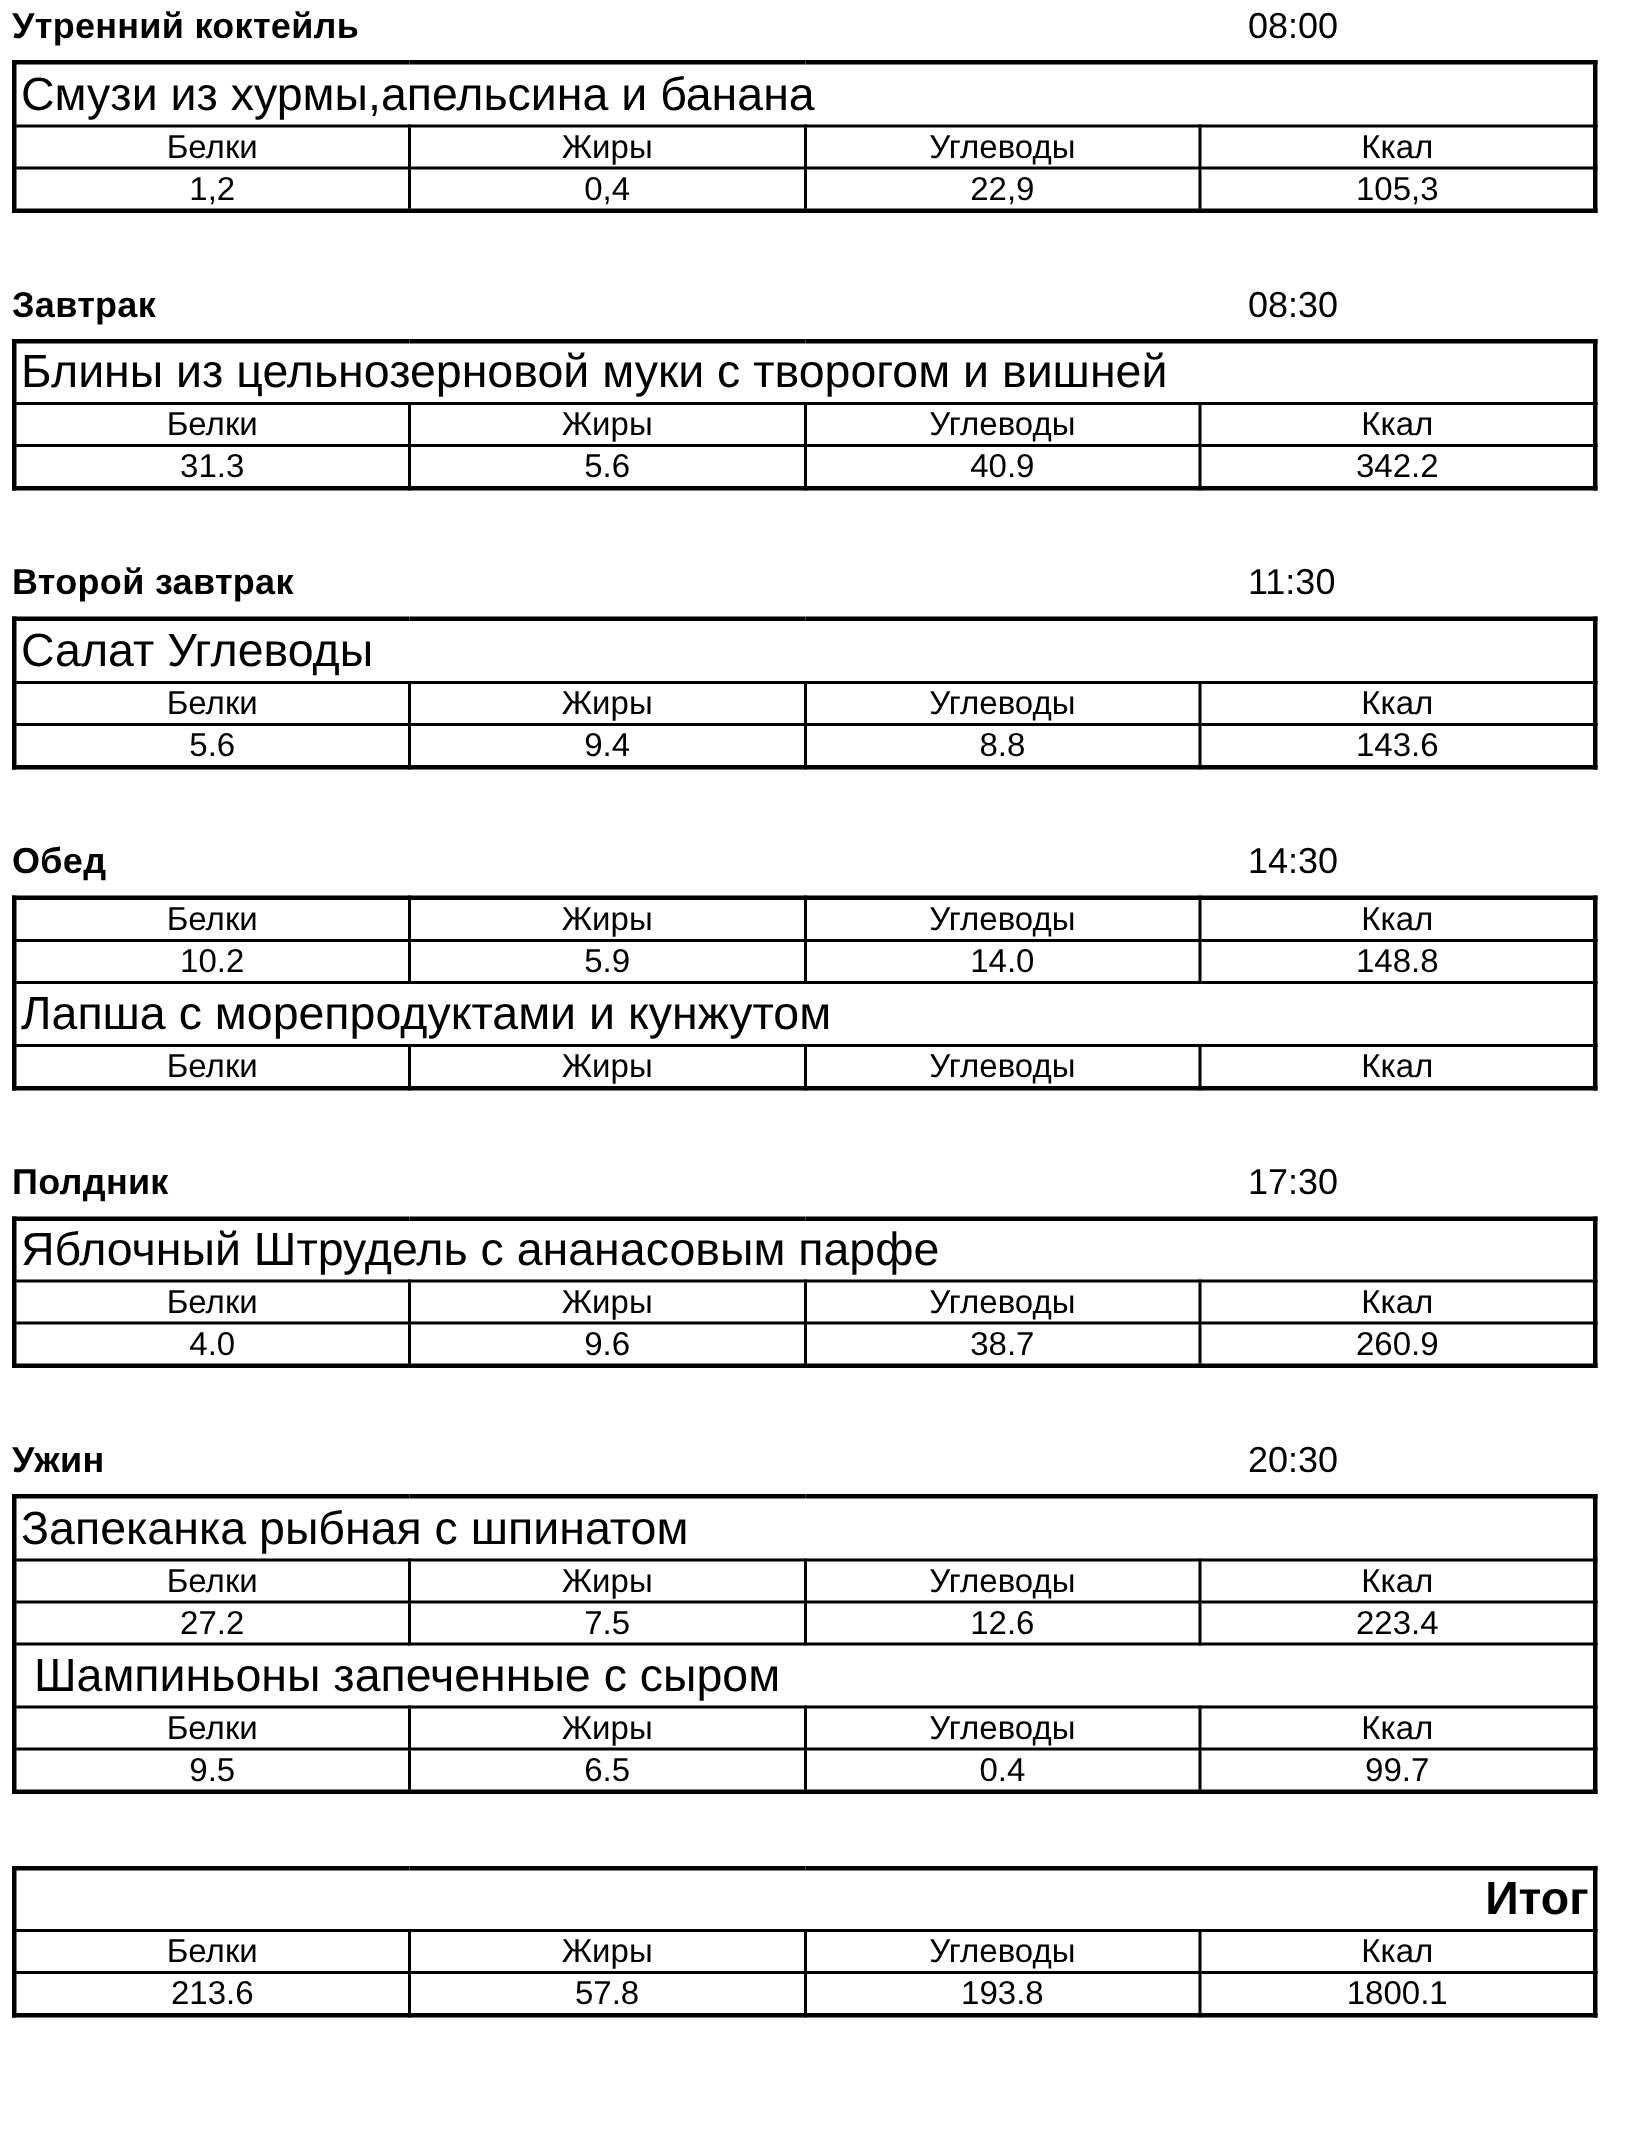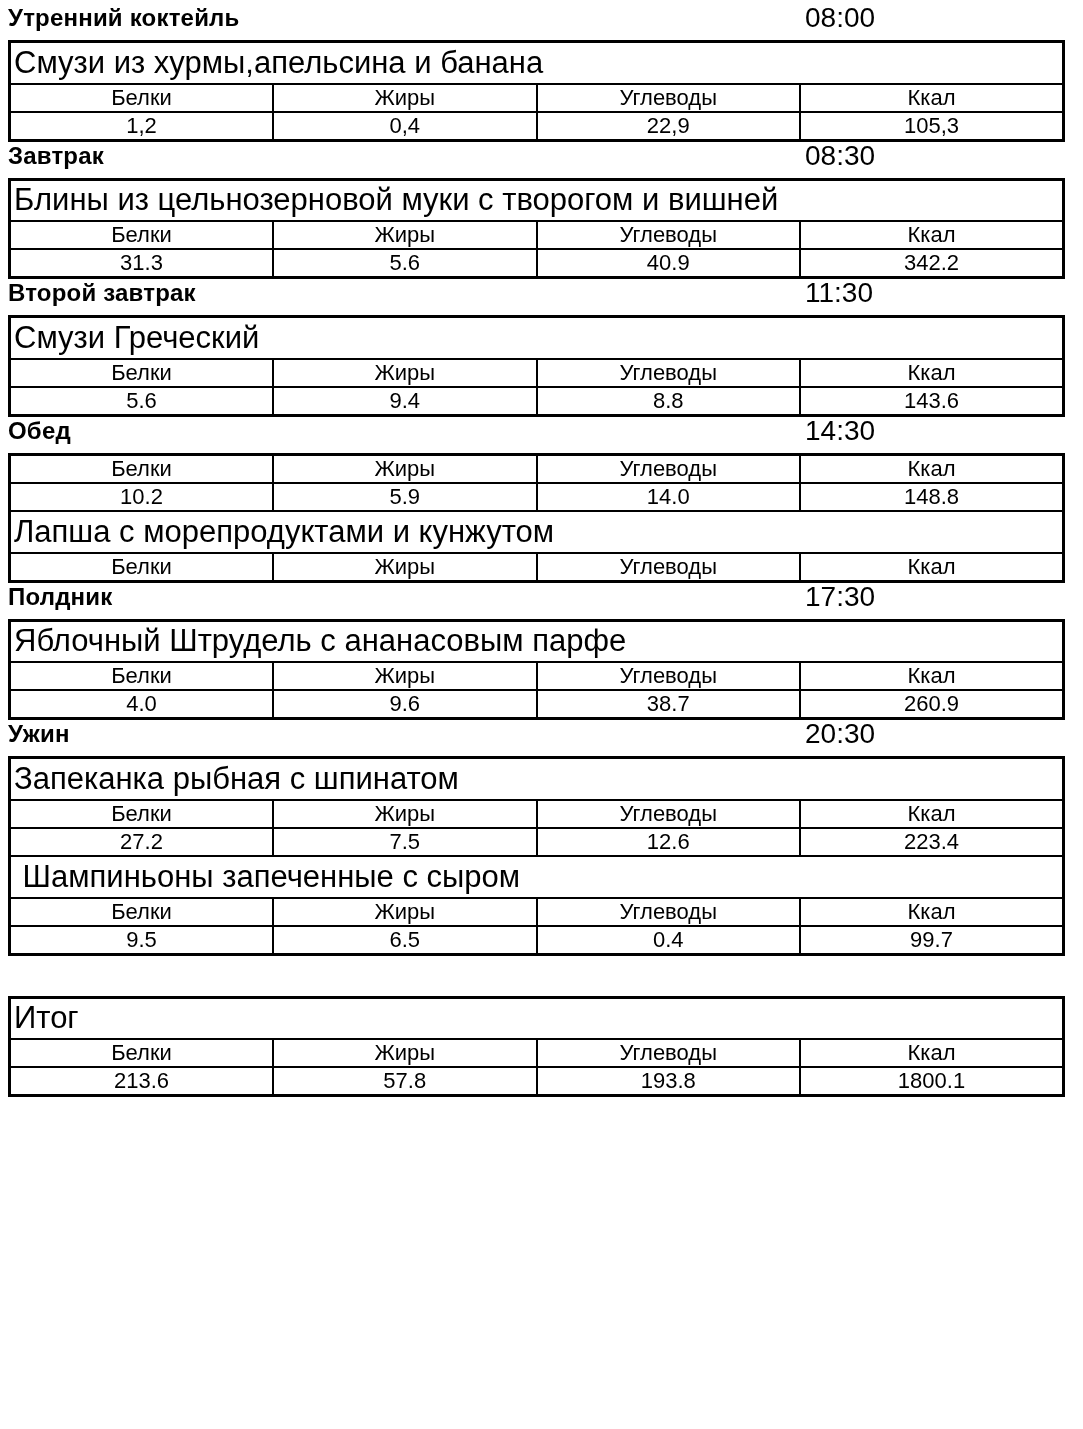--- a/index.html
+++ b/index.html
@@ -5,38 +5,38 @@
   * { margin: 0; padding: 0; box-sizing: border-box; }
   html, body { background: #ffffff; }
   body {
     width: 1083px;
     height: 1429px;
     color: #000000;
     font-family: "Liberation Sans", sans-serif;
     padding: 4px 18px 0 8px;
     overflow: hidden;
   }
-  .meal { }
+  .meal { margin-bottom: 48px; }
   .meal-head {
     position: relative;
     height: 28px;
     margin-bottom: 8px;
     width: 1057px;
   }
   .meal-title {
     font-weight: bold;
     font-size: 24px;
     line-height: 28px;
     letter-spacing: 0.2px;
   }
   .meal-time {
     position: absolute;
-    left: 797px;
+    left: 824px;
     top: 0;
-    font-size: 28px;
+    font-size: 24px;
     line-height: 28px;
   }
   table.nutri {
     border-collapse: collapse;
     table-layout: fixed;
     width: 1057px;
     border: 3px solid #000000;
   }
   table.nutri td {
     border: 2px solid #000000;
@@ -48,25 +48,25 @@
   }
   table.nutri td.dish {
     text-align: left;
     font-size: 31px;
     height: 42px;
     padding: 0 3px;
     white-space: pre;
     font-weight: normal;
   }
   table.nutri td.total-label {
-    text-align: left;
+    text-align: right;
     font-size: 31px;
     height: 42px;
     padding: 0 3px;
-    font-weight: normal;
+    font-weight: bold;
   }
   .total-section { margin-top: 40px; }
 </style>
 </head>
 <body>
 
 <section class="meal">
   <div class="meal-head">
     <span class="meal-title">Утренний коктейль</span>
     <span class="meal-time">08:00</span>
@@ -119,21 +119,21 @@
 </section>
 
 <section class="meal">
   <div class="meal-head">
     <span class="meal-title">Второй завтрак</span>
     <span class="meal-time">11:30</span>
   </div>
   <table class="nutri">
     <tbody>
       <tr>
-        <td colspan="4" class="dish">Смузи Греческий</td>
+        <td colspan="4" class="dish">Салат Углеводы</td>
       </tr>
       <tr>
         <td>Белки</td>
         <td>Жиры</td>
         <td>Углеводы</td>
         <td>Ккал</td>
       </tr>
       <tr>
         <td>5.6</td>
         <td>9.4</td>

